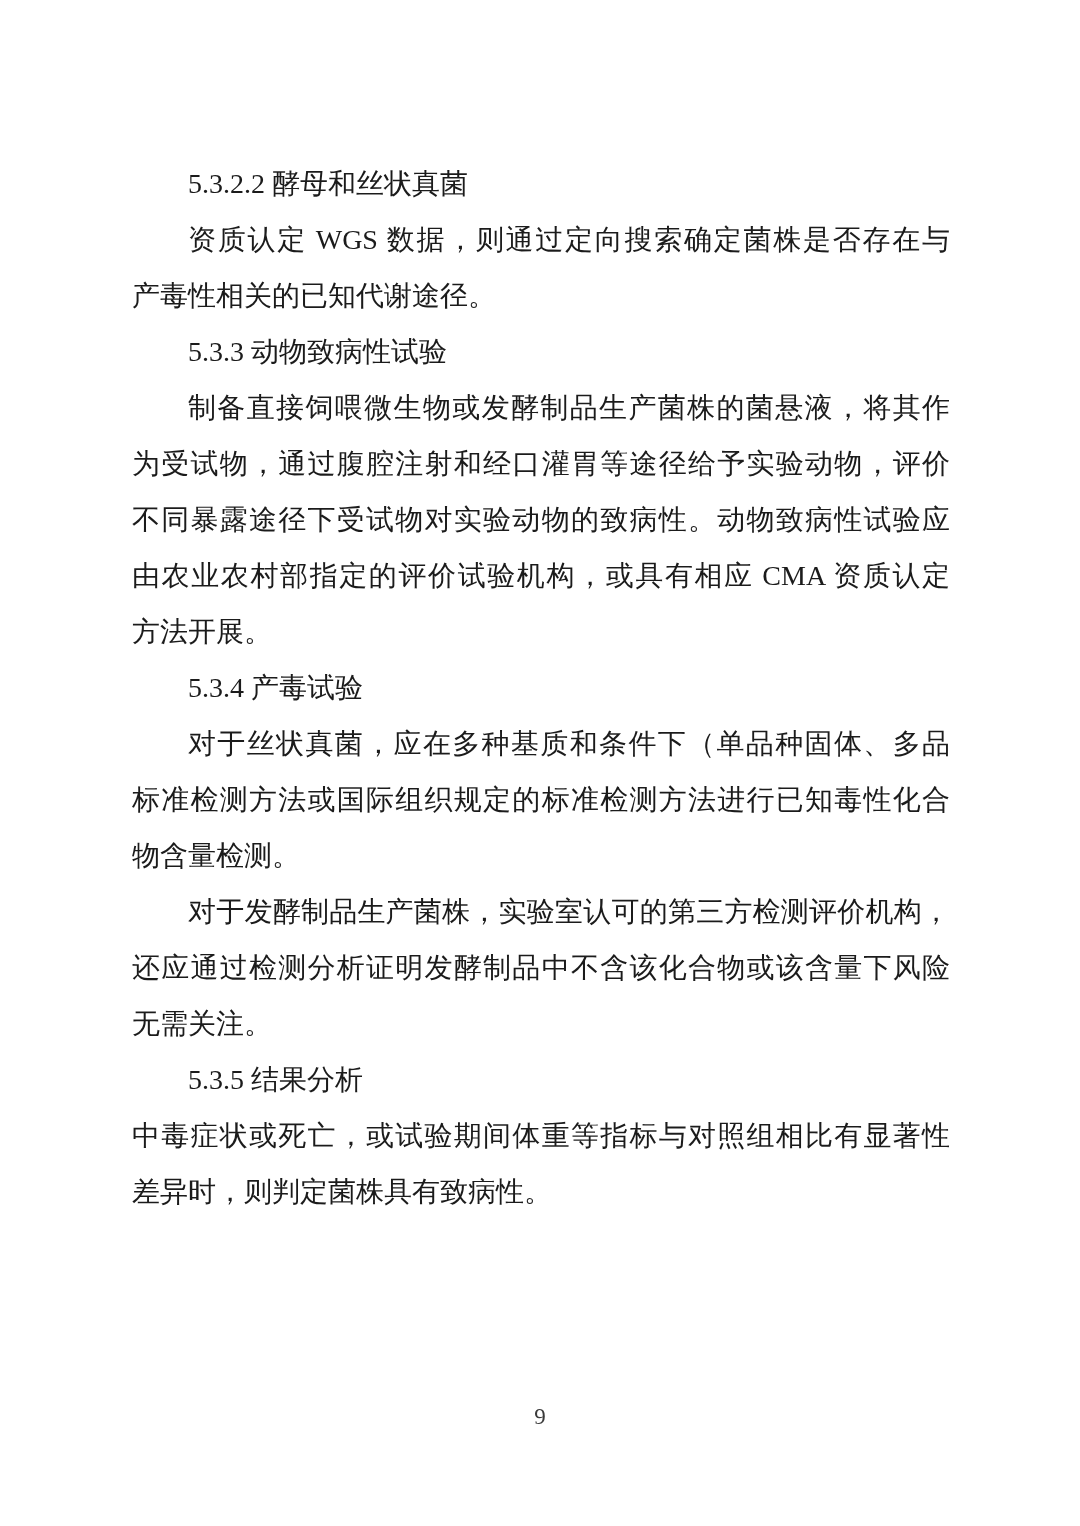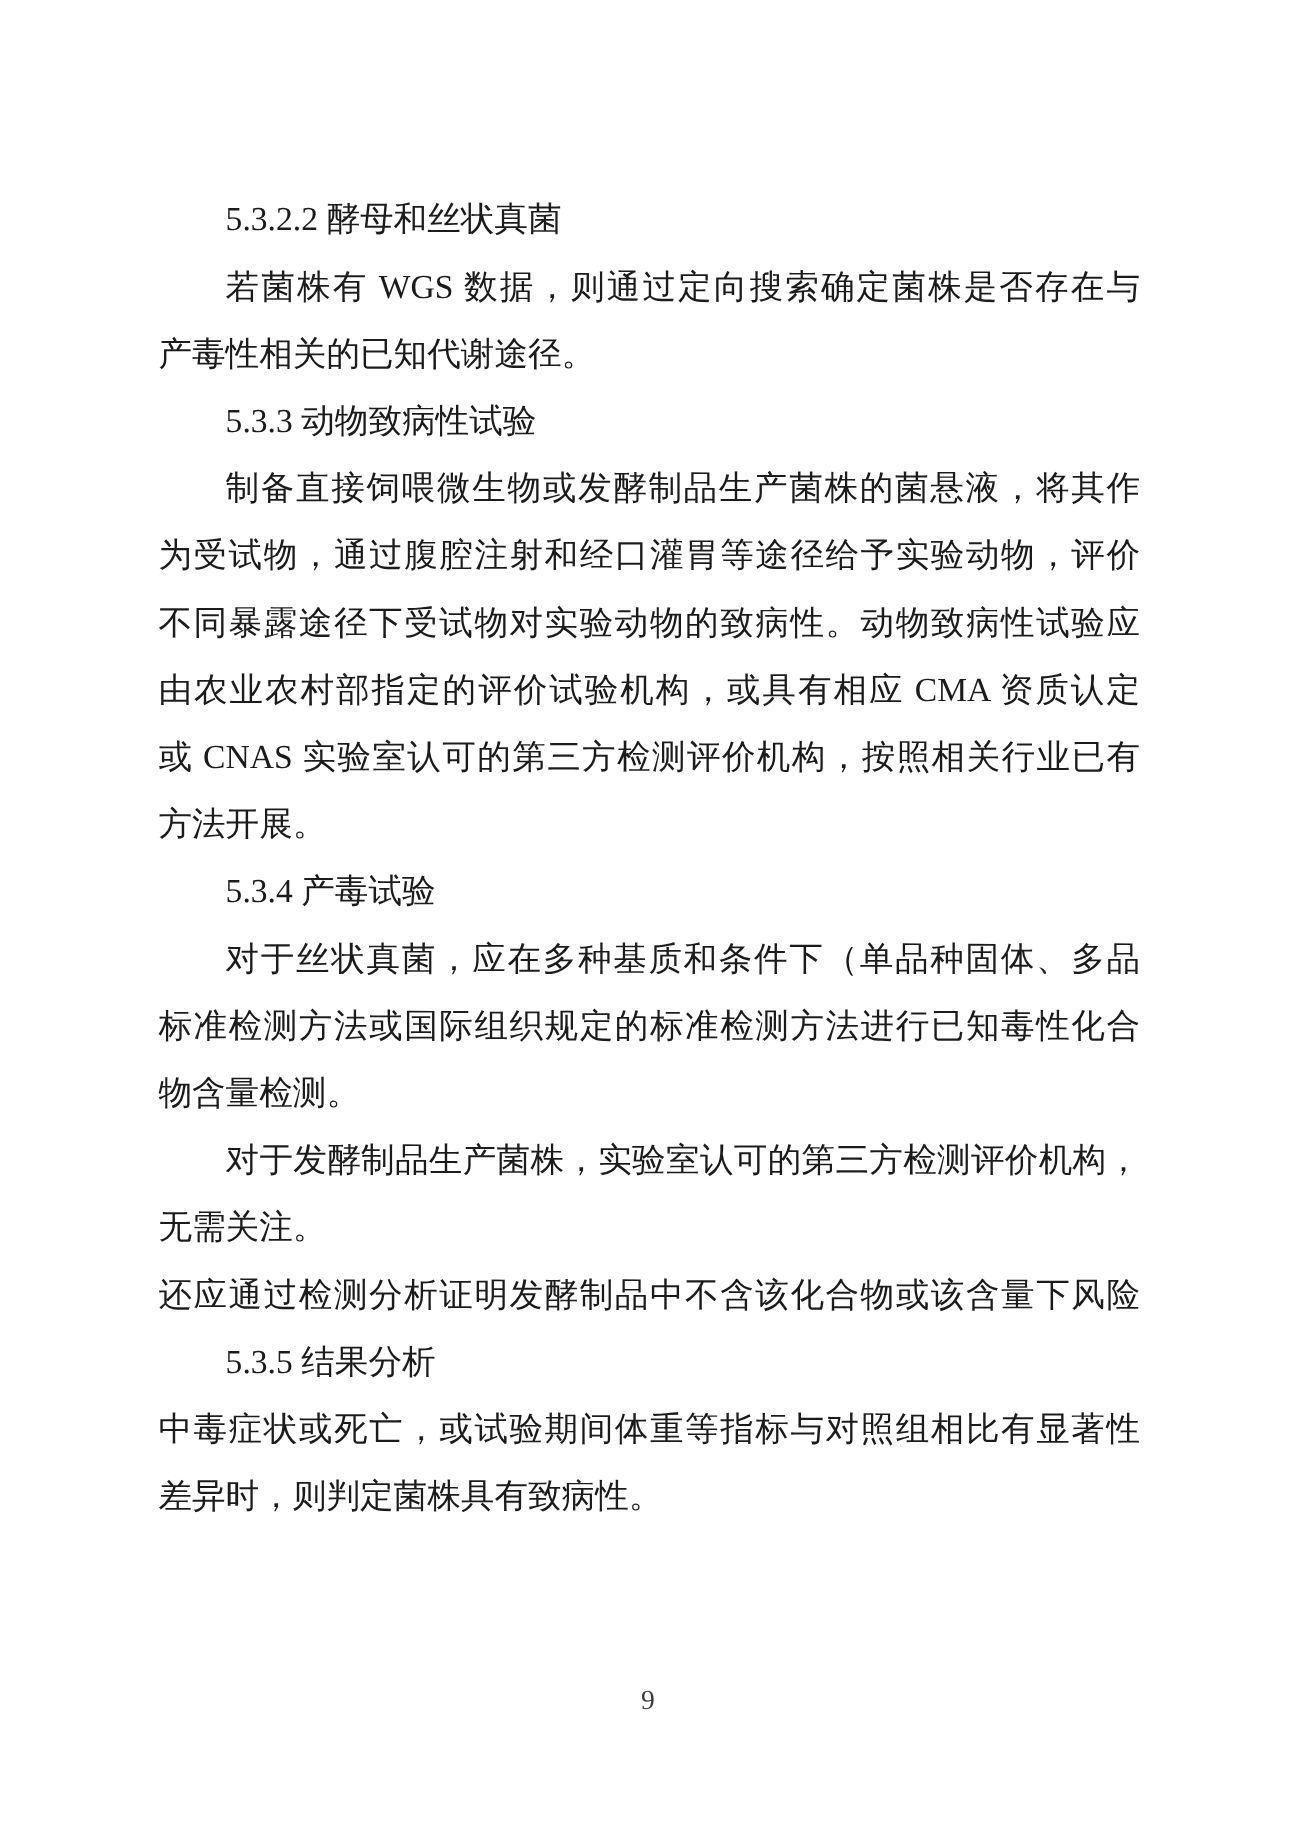--- a/index.html
+++ b/index.html
@@ -55,36 +55,35 @@
     color: #3a3a3a;
   }
 </style>
 </head>
 <body>
 
 <div class="page">
 
   <div class="doc-body">
     <div class="line ind">5.3.2.2 酵母和丝状真菌</div>
-    <div class="line ind j">若菌株有 WGS 数据，则通过定向搜索确定菌株是否存在与</div>
+    <div class="line ind j">资质认定 WGS 数据，则通过定向搜索确定菌株是否存在与</div>
     <div class="line">产毒性相关的已知代谢途径。</div>
     <div class="line ind">5.3.3 动物致病性试验</div>
     <div class="line ind j">制备直接饲喂微生物或发酵制品生产菌株的菌悬液，将其作</div>
     <div class="line j">为受试物，通过腹腔注射和经口灌胃等途径给予实验动物，评价</div>
     <div class="line j">不同暴露途径下受试物对实验动物的致病性。动物致病性试验应</div>
     <div class="line j">由农业农村部指定的评价试验机构，或具有相应 CMA 资质认定</div>
-    <div class="line j">或 CNAS 实验室认可的第三方检测评价机构，按照相关行业已有</div>
     <div class="line">方法开展。</div>
     <div class="line ind">5.3.4 产毒试验</div>
     <div class="line ind j">对于丝状真菌，应在多种基质和条件下（单品种固体、多品</div>
     <div class="line j">标准检测方法或国际组织规定的标准检测方法进行已知毒性化合</div>
     <div class="line">物含量检测。</div>
     <div class="line ind j">对于发酵制品生产菌株，实验室认可的第三方检测评价机构，</div>
+    <div class="line j">还应通过检测分析证明发酵制品中不含该化合物或该含量下风险</div>
     <div class="line">无需关注。</div>
-    <div class="line j">还应通过检测分析证明发酵制品中不含该化合物或该含量下风险</div>
     <div class="line ind">5.3.5 结果分析</div>
     <div class="line j">中毒症状或死亡，或试验期间体重等指标与对照组相比有显著性</div>
     <div class="line">差异时，则判定菌株具有致病性。</div>
   </div>
 
   <div class="page-number">9</div>
 
 </div>
 
 </body></html>

